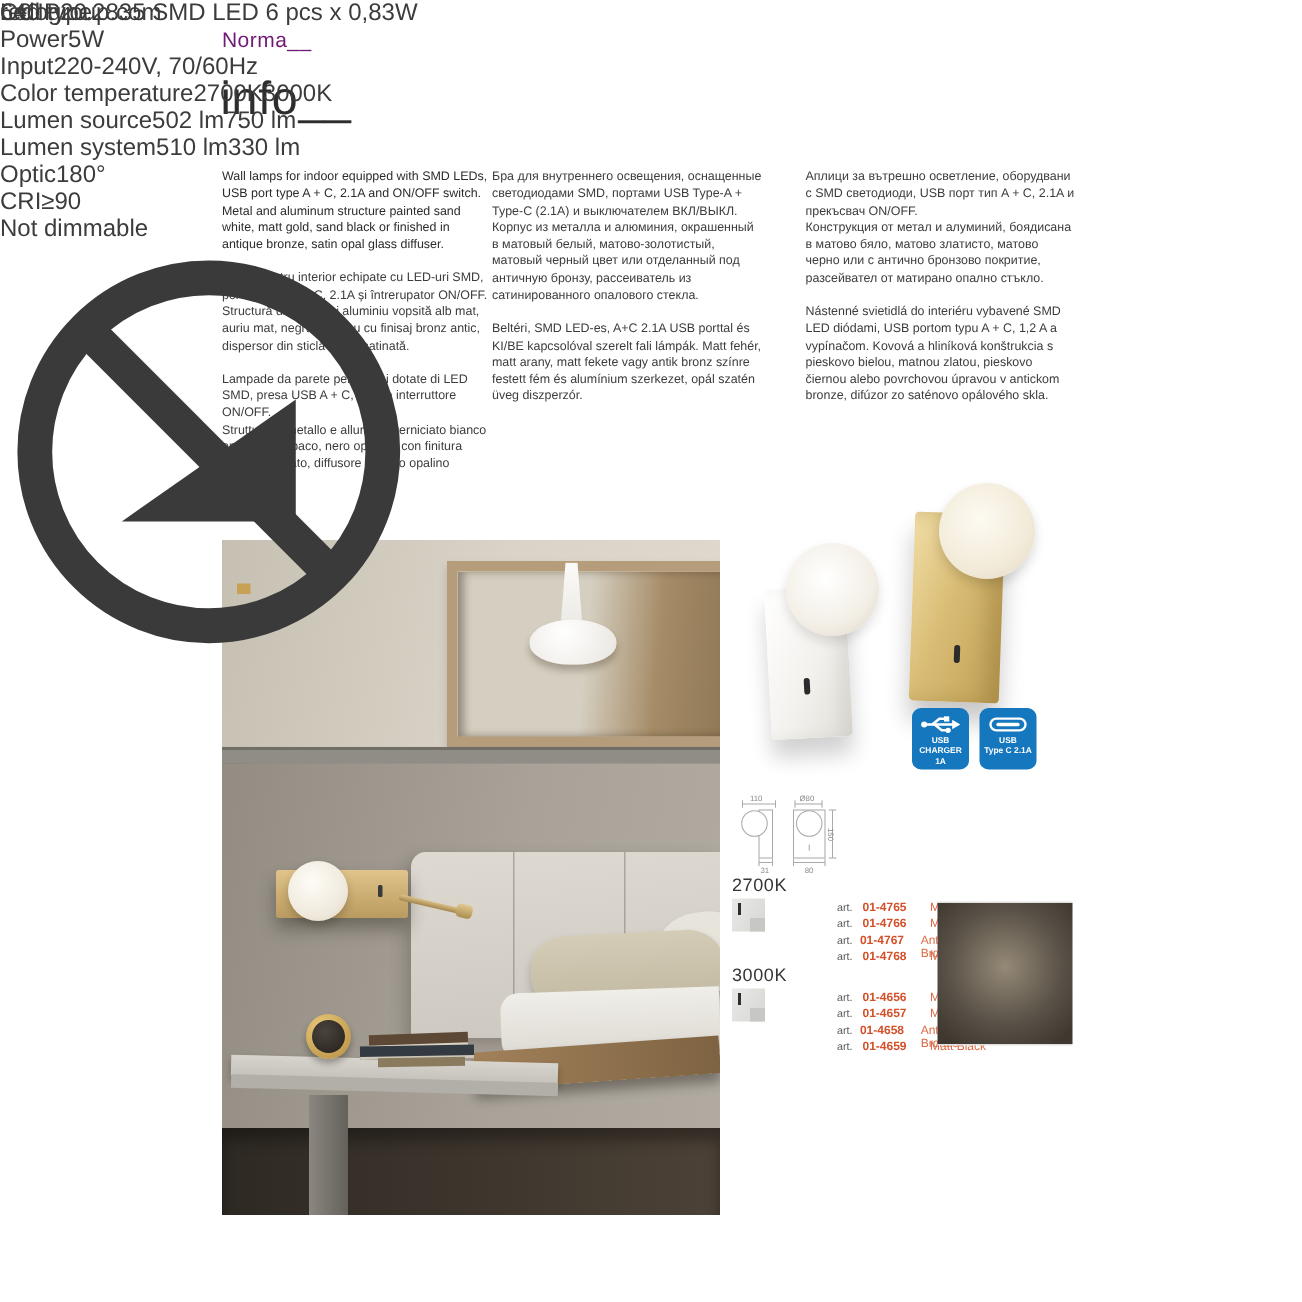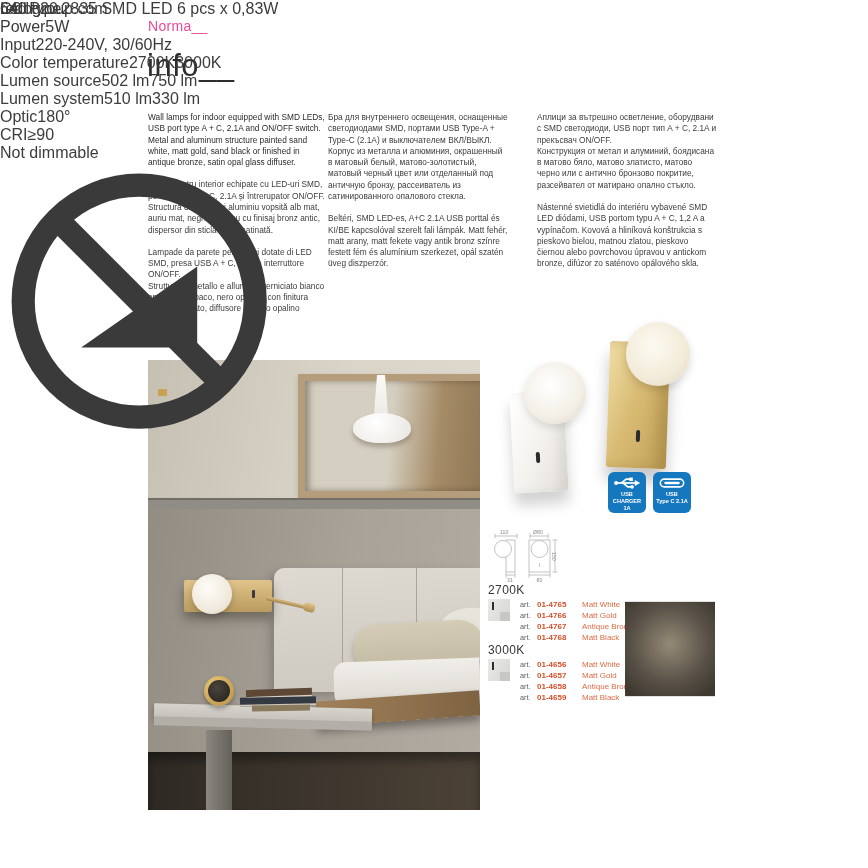--- a/index.html
+++ b/index.html
@@ -1,19 +1,19 @@
 <!DOCTYPE html>
 <html><head>
 <meta charset="utf-8">
 <style>
   html,body{margin:0;padding:0;background:#fff;}
   body{width:868px;height:868px;position:relative;font-family:"Liberation Sans",sans-serif;color:#3c3c3c;overflow:hidden;}
   .abs{position:absolute;}
   
-  .brand{left:148px;top:18px;font-size:14px;font-weight:500;color:#ec4899;letter-spacing:.3px;}
+  .brand{left:148px;top:18px;font-size:14px;font-weight:500;color:#701a75;letter-spacing:.3px;}
   .title{left:147px;top:48px;font-size:31px;font-weight:300;color:#2d2d2d;letter-spacing:.5px;}
   
   .col{top:112px;width:180px;font-size:8.3px;line-height:1.36;color:#3c3c3c;}
   .col p{margin:0 0 11px 0;white-space:pre-line;}
   .col p.b{font-weight:normal;color:#2b2b2b;}
   .col1{left:148px;} .col2{left:328px;} .col3{left:537px;}
   
   .room{left:148px;top:360px;width:332px;height:450px;overflow:hidden;background:#a8a29a;box-shadow:inset 0 0 55px rgba(30,25,18,.35);}
   .room *{position:absolute;}
   .wall-up{left:0;top:0;width:100%;height:140px;background:linear-gradient(100deg,#c6c0b3,#d9d4c7 55%,#ded9cc);}
@@ -64,21 +64,21 @@
   
   .dims{left:490px;top:528px;}
   
   .temp-sec{left:488px;width:175px;}
   .sec2700{top:583px;} .sec3000{top:643px;}
   .temp-head{font-size:12px;color:#353535;letter-spacing:.4px;}
   .thumb{position:absolute;left:0;top:16px;width:22px;height:22px;background:linear-gradient(120deg,#e9e9e7,#d6d6d3);}
   .thumb i{position:absolute;left:4px;top:3px;width:2px;height:8px;background:#2e2e2e;}
   .thumb u{position:absolute;right:0;bottom:0;width:10px;height:9px;background:#c7c7c4;}
   .prod-rows{margin:3px 0 0 32px;}
-  .prod-row{display:flex;align-items:baseline;height:11px;font-size:8px;}
+  .prod-row{display:flex;align-items:baseline;height:11px;font-size:8px;margin-left:38px;}
   .art{width:17px;font-size:7.2px;color:#5a5a5a;}
   .code{width:45px;font-weight:bold;color:#d4502a;}
   .finish{color:#dd6b45;}
   
   .litphoto{left:625px;top:601px;width:90px;height:94px;border-top:1px solid #e0e0e0;border-bottom:1px solid #e0e0e0;background:radial-gradient(circle at 50% 45%,#958a77,#5a5248 55%,#3e3830 90%);overflow:hidden;}
   .litphoto *{position:absolute;}
   .lit-plate{left:37px;top:36px;width:17px;height:34px;background:linear-gradient(#e8d8b4,#c9b astronomer;background:linear-gradient(#ecdcb8,#c6ad7e);box-shadow:0 0 14px rgba(255,240,200,.35);}
   .lit-dark{left:37px;top:58px;width:17px;height:12px;background:#2a251f;}
   .lit-globe{left:34px;top:22px;width:23px;height:23px;border-radius:50%;background:radial-gradient(circle at 45% 40%,#fffdf4,#ffeec2);box-shadow:0 0 22px 10px rgba(255,238,190,.75);}
   .lit-switch{left:45px;top:50px;width:1.5px;height:5px;background:#2a251f;}
@@ -305,21 +305,21 @@
 <div class="abs litphoto">
   <div class="lit-plate"></div>
   <div class="lit-dark"></div>
   <div class="lit-globe"></div>
   <div class="lit-switch"></div>
 </div>
 
 <div class="abs specs">
   <div class="spec-row"><span class="spec-label">Led type</span><span class="spec-v1">2835 SMD LED  6 pcs x 0,83W</span><span class="spec-v2"></span></div>
   <div class="spec-row"><span class="spec-label">Power</span><span class="spec-v1">5W</span><span class="spec-v2"></span></div>
-  <div class="spec-row"><span class="spec-label">Input</span><span class="spec-v1">220-240V, 30/60Hz</span><span class="spec-v2"></span></div>
+  <div class="spec-row"><span class="spec-label">Input</span><span class="spec-v1">220-240V, 70/60Hz</span><span class="spec-v2"></span></div>
   <div class="spec-row"><span class="spec-label">Color temperature</span><span class="spec-v1">2700K</span><span class="spec-v2">3000K</span></div>
   <div class="spec-row"><span class="spec-label">Lumen source</span><span class="spec-v1">502 lm</span><span class="spec-v2">750 lm</span></div>
   <div class="spec-row"><span class="spec-label">Lumen system</span><span class="spec-v1">510 lm</span><span class="spec-v2">330 lm</span></div>
   <div class="spec-row"><span class="spec-label">Optic</span><span class="spec-v1">180°</span><span class="spec-v2"></span></div>
   <div class="spec-row"><span class="spec-label">CRI</span><span class="spec-v1">≥90</span><span class="spec-v2"></span></div>
   <div class="spec-row">
     <span class="spec-label">Not dimmable</span>
     <span class="spec-v1">
       <svg class="nd-icon" viewBox="0 0 12 12">
         <circle cx="6" cy="6" r="5" stroke="#3a3a3a" stroke-width="1" fill="none"></circle>

